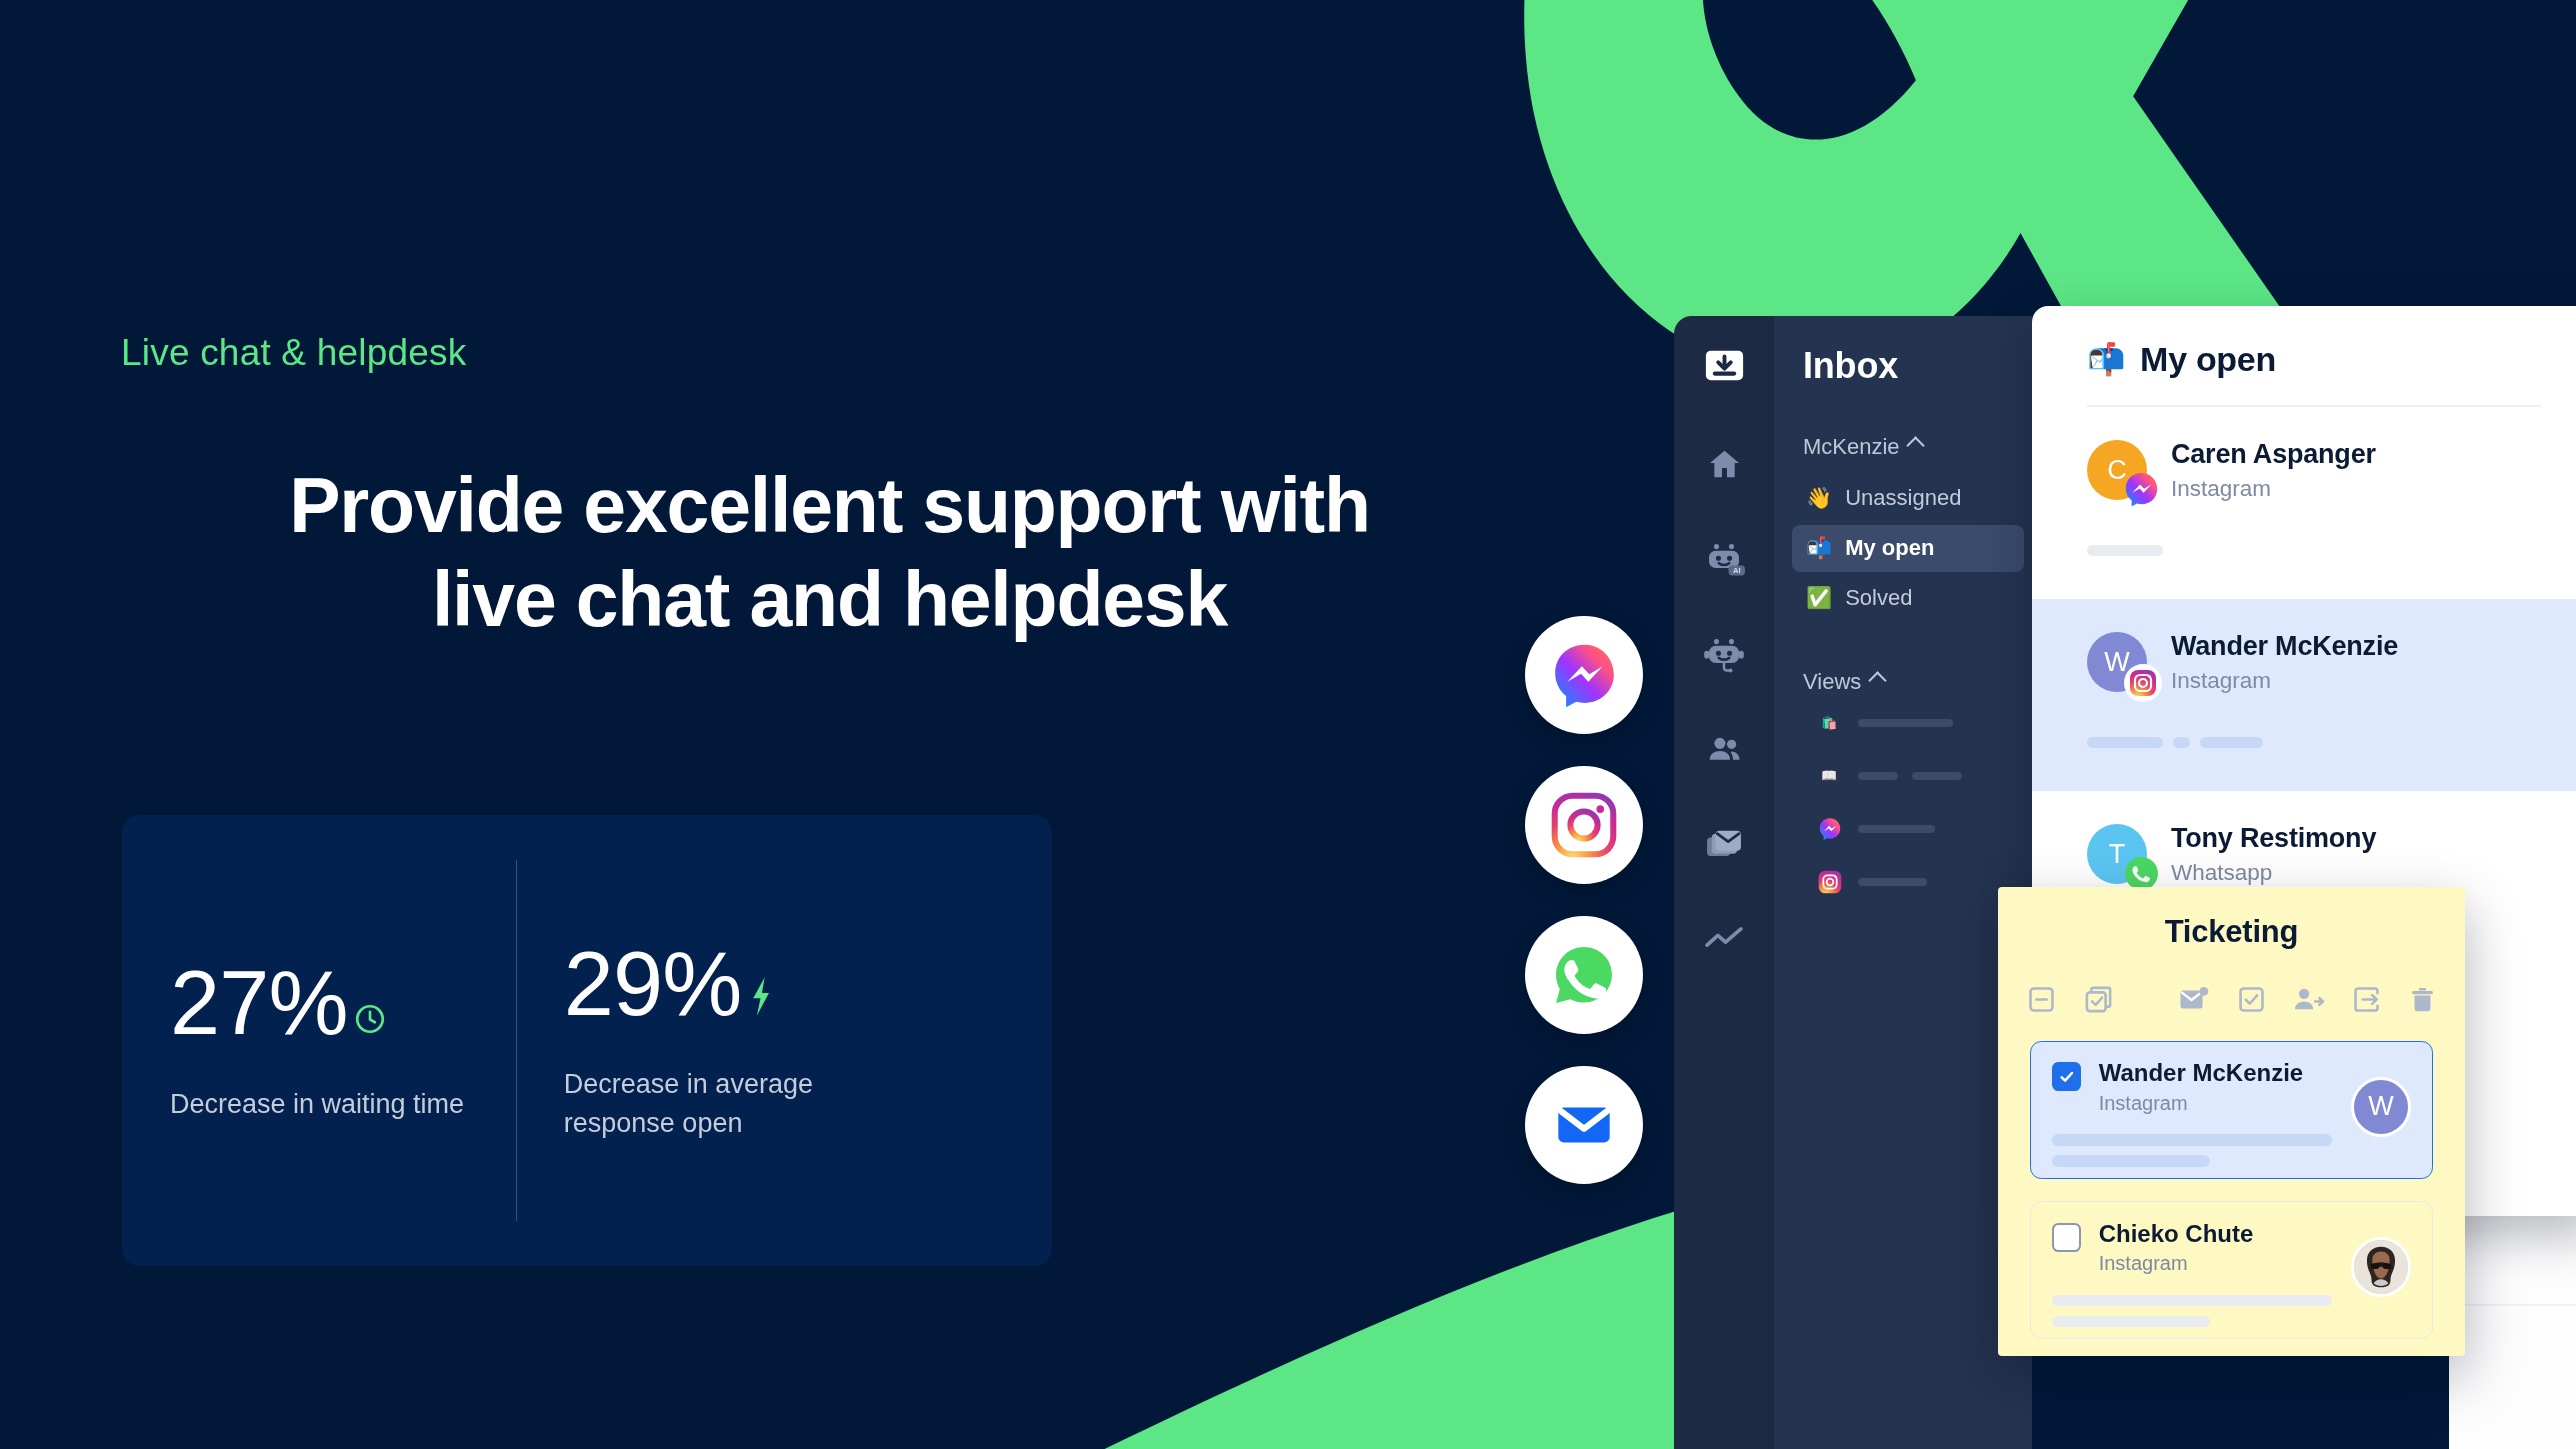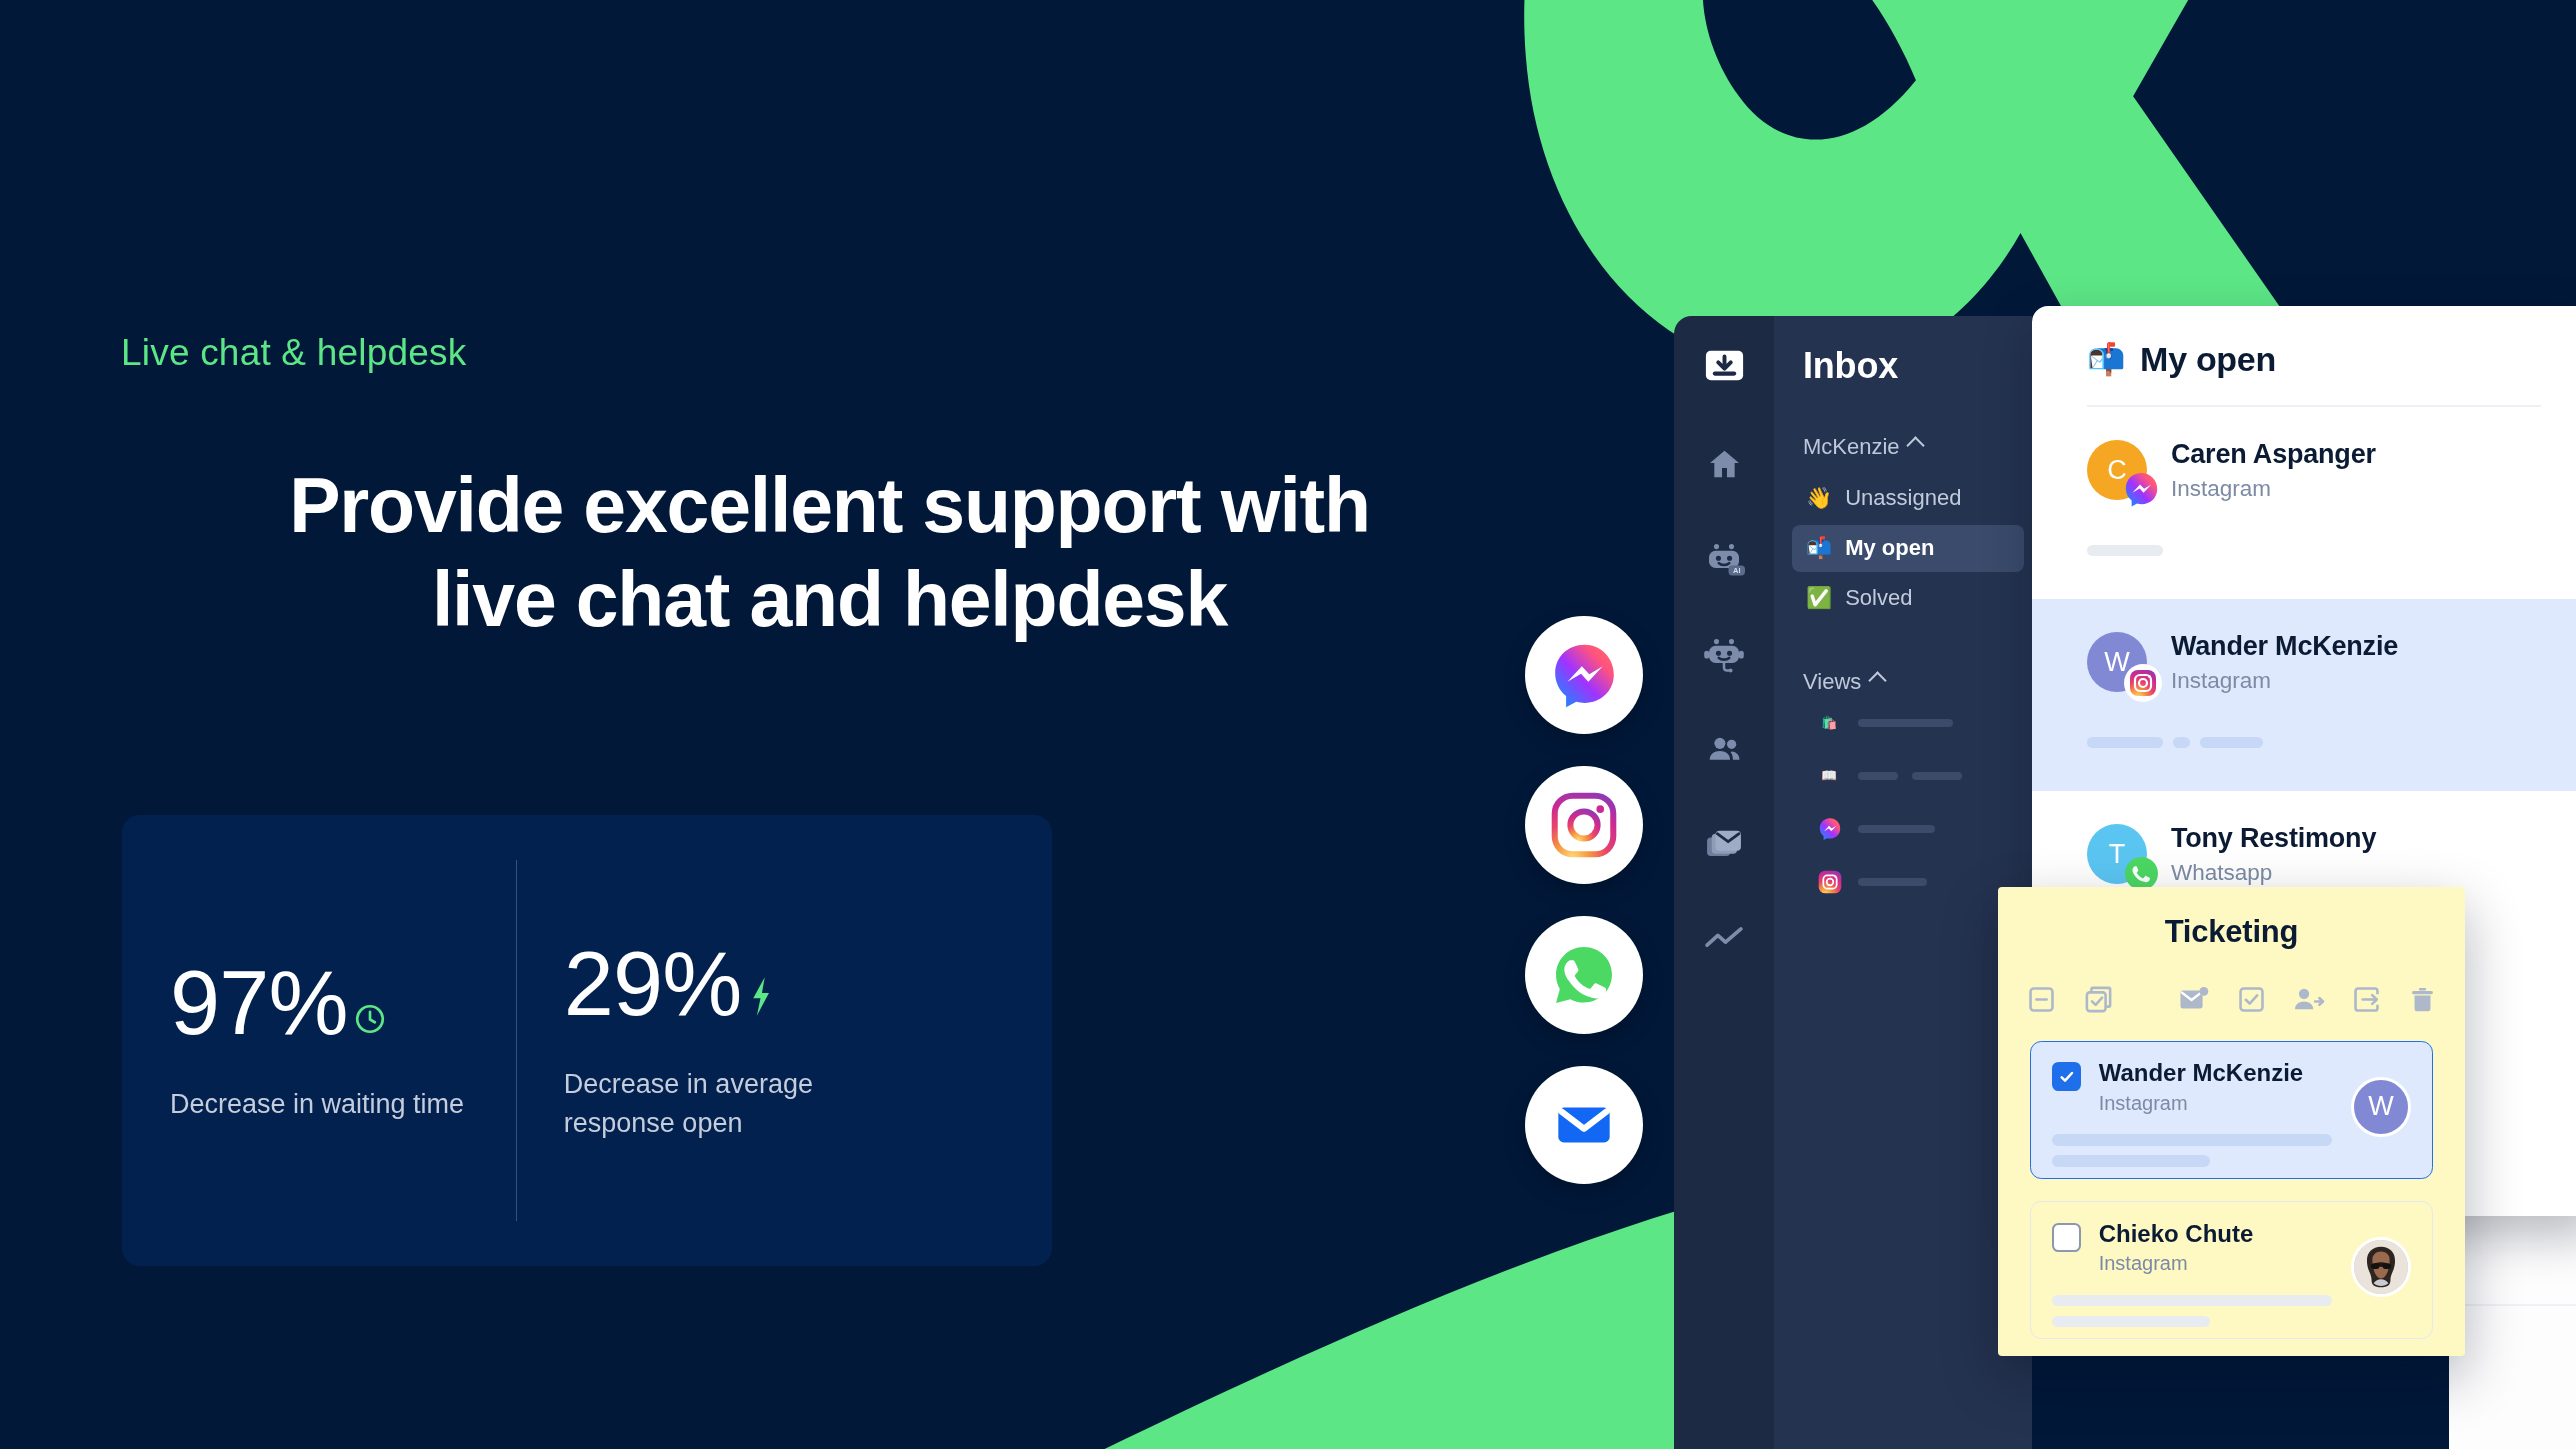--- a/index.html
+++ b/index.html
@@ -183,21 +183,21 @@
 
   <div class="eyebrow">Live chat &amp; helpdesk</div>
   <h1 class="headline">
     <span>Provide excellent support with</span><br>
     <span>live chat and helpdesk</span>
   </h1>
 
   <div class="stats-card">
     <div class="stat">
       <div class="stat-value">
-        <span>97%</span>
+        <span>27%</span>
         <span class="badge">
           <svg width="34" height="34" viewBox="0 0 24 24" fill="none" stroke="#5CE686" stroke-width="1.9">
             <circle cx="12" cy="12" r="9"></circle>
             <path d="M12 7v5.3l3.4 2" stroke-linecap="round"></path>
           </svg>
         </span>
       </div>
       <div class="stat-label">Decrease in waiting time</div>
     </div>
 

